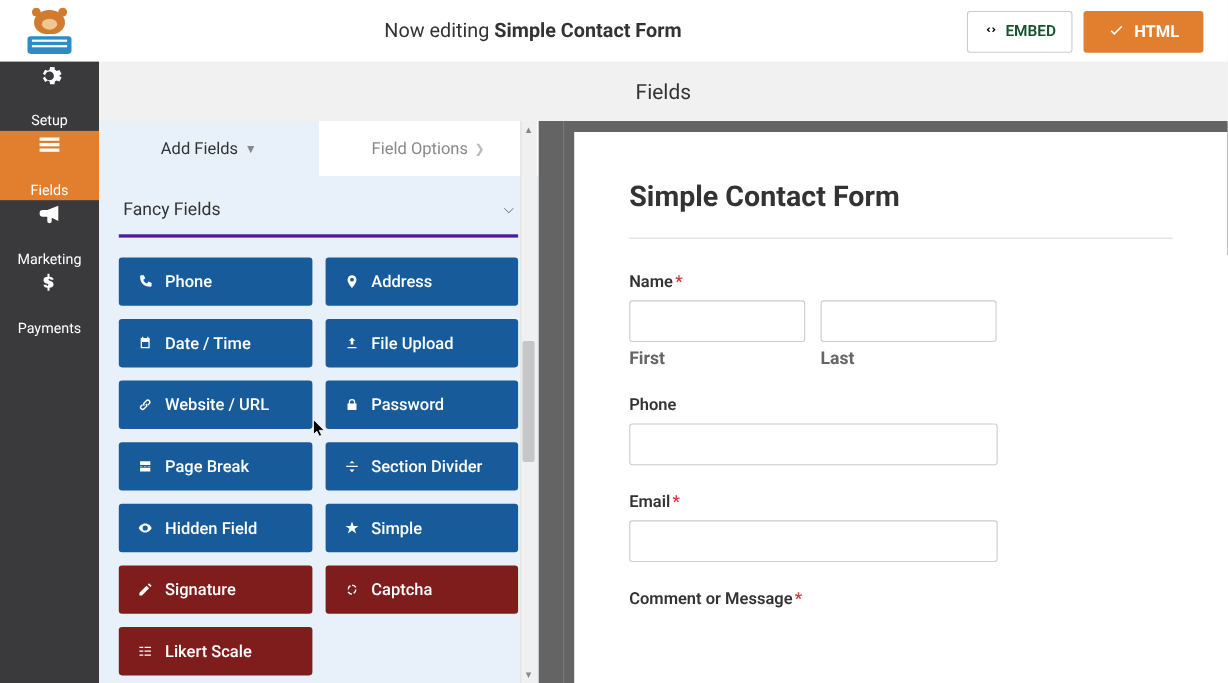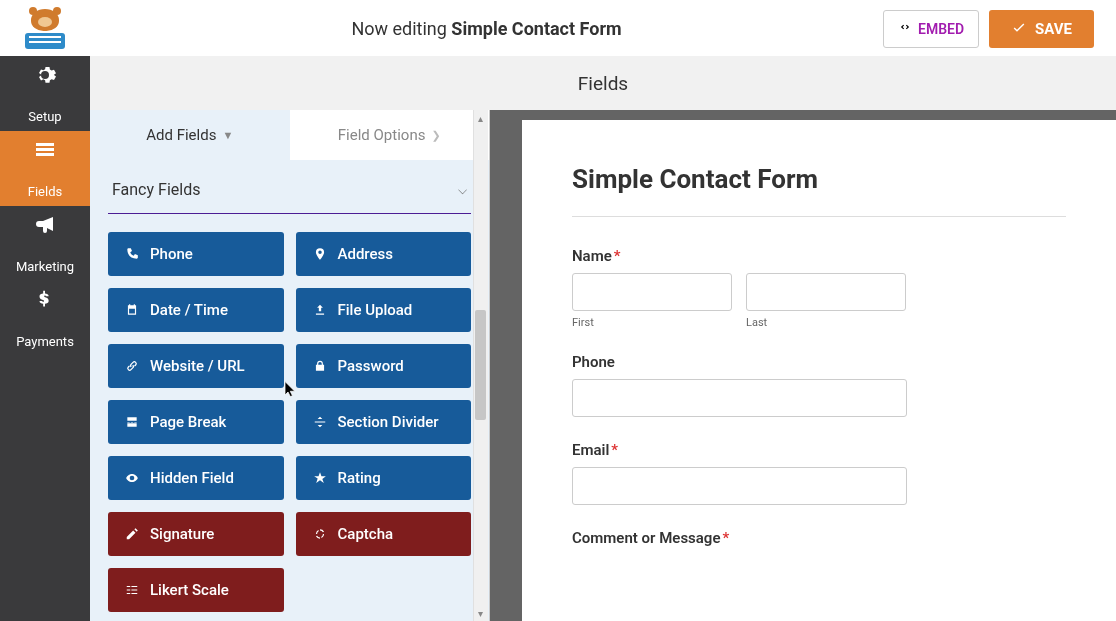--- a/index.html
+++ b/index.html
@@ -12,44 +12,44 @@
 .bear-ear{width:8px;height:8px;background:#d07b2d;border-radius:50%;position:absolute;top:-2px;}
 .bear-ear.l{left:8px}.bear-ear.r{right:8px}
 .bear-face{width:14px;height:10px;background:#f0c791;border-radius:50%;position:absolute;top:8px;left:17px;}
 .bear-clip{width:40px;height:16px;background:#2e8bc9;border-radius:3px;position:absolute;bottom:0;left:4px;}
 .bear-clip::before{content:"";position:absolute;top:3px;left:4px;width:32px;height:2px;background:#fff;}
 .bear-clip::after{content:"";position:absolute;top:8px;left:4px;width:32px;height:2px;background:#fff;}
 
 .topbar-center { flex:1; text-align:center; font-size:18px; color:#333; }
 .topbar-center .bold { font-weight:700; }
 .topbar-right { display:flex; gap:10px; padding-right:22px; }
-.btn-embed { height:38px; padding:0 14px; background:#fff; border:1px solid #ccc; color:#a21caf; font-size:14px; font-weight:600; display:flex; align-items:center; gap:6px; border-radius:3px; cursor:pointer;}
+.btn-embed { height:38px; padding:0 14px; background:#fff; border:1px solid #ccc; color:#14532d; font-size:14px; font-weight:600; display:flex; align-items:center; gap:6px; border-radius:3px; cursor:pointer;}
 .btn-save { height:38px; padding:0 22px; background:#e27f2f; color:#fff; font-size:15px; font-weight:700; display:flex; align-items:center; gap:8px; border:none; border-radius:3px; cursor:pointer;}
 
 .leftnav { position:absolute; top:56px; left:0; bottom:0; width:90px; background:#3a3a3c; }
-.navitem { height:75px; display:flex; flex-direction:column; align-items:center; justify-content:center; gap:22px; color:#fff; font-size:13px; cursor:pointer;}
+.navitem { height:63px; display:flex; flex-direction:column; align-items:center; justify-content:center; gap:22px; color:#fff; font-size:13px; cursor:pointer;}
 .navitem.active { background:#e27f2f; }
 .navicon { width:26px; height:24px; display:flex; align-items:center; justify-content:center; }
 .navicon svg { fill:#fff; }
 
 .main { position:absolute; top:56px; left:90px; right:0; bottom:0; background:#f1f1f1; }
 
 .section-title { height:54px; display:flex; align-items:center; justify-content:center; font-size:19px; color:#333; font-weight:400;}
 
 .content-row { position:absolute; top:54px; left:0; right:0; bottom:0; display:flex; }
 
 .leftpanel { width:400px; background:#e8f1f9; position:relative; border-right:1px solid #ccc;}
 .tabs { height:50px; display:flex; background:#e8f1f9; }
 .tab { flex:1; display:flex; align-items:center; justify-content:center; gap:6px; font-size:15px; color:#333; cursor:pointer; }
 .tab.inactive { background:#fff; color:#888;}
 .tab .chev { font-size:11px; color:#888;}
 .tab.inactive .chev-r { color:#bbb; }
 
 .group { padding:0 18px; }
-.group-header { display:flex; justify-content:space-between; align-items:center; padding:20px 4px 14px; color:#333; font-size:16px; border-bottom:1px solid #4c1d95;text-align:right; }
+.group-header { display:flex; justify-content:space-between; align-items:center; padding:20px 4px 14px; color:#333; font-size:16px; border-bottom:3px solid #4c1d95;text-align:right; }
 .group-header .chev { font-size:12px; color:#666;}
 
 .field-grid { padding-top:18px; display:grid; grid-template-columns: 1fr 1fr; gap:12px; }
 .field-btn { height:44px; background:#175b9a; color:#fff; border-radius:3px; font-size:15px; display:flex; align-items:center; gap:10px; padding-left:16px; cursor:pointer; font-weight:500;}
 .field-btn.dim { background:#7f1d1d; }
 .field-btn .ficon { width:16px; height:16px; display:flex; align-items:center; justify-content:center;}
 .field-btn .ficon svg { fill:#fff; width:14px; height:14px;}
 
 .scrollbars { position:absolute; right:0; top:0; bottom:0; width:16px; }
 .sb-track{background:#f0f0f0;width:15px;height:100%;border-left:1px solid #e0e0e0;}
@@ -62,21 +62,21 @@
 
 .preview-outer { flex:1; background:#646464; position:relative; overflow:hidden;}
 .preview { position:absolute; top:10px; left:10px; right:0; bottom:0; background:#fff; padding:44px 50px 0 50px; }
 .preview h1 { font-size:26px; font-weight:700; color:#333; margin-bottom:30px; border-bottom:1px solid #ddd; padding-bottom:22px;}
 .form-label { font-size:15px; font-weight:600; color:#333; margin-bottom:8px; display:block;}
 .req { color:#d33; margin-left:2px;}
 .form-row { margin-bottom:24px; }
 .name-pair { display:flex; gap:14px; }
 .name-col { display:flex; flex-direction:column; }
 .name-col input { width:160px; }
-.name-sublabel { font-size:11px; color:#666; margin-top:5px; }
+.name-sublabel { font-size:16px; color:#666; margin-top:5px;font-weight:bold; }
 input[type=text] { height:38px; border:1px solid #ccc; border-radius:3px; padding:0 8px; font-size:14px; }
 .wide { width:335px; }
 
 .cursor { position:absolute; width:18px; height:18px; pointer-events:none; z-index:99; }
 .cursor svg { fill:#000; stroke:#fff; stroke-width:1; }
 </style>
 </head>
 <body>
 
 <div class="topbar">
@@ -96,21 +96,21 @@
     <button class="btn-embed">
       <span class="ficon"><svg viewBox="0 0 24 24" width="14" height="14">
             <path d="M9 16l-4-4 4-4 1.4 1.4L7.8 12l2.6 2.6zM15 8l4 4-4 4-1.4-1.4 2.6-2.6-2.6-2.6z"></path>
           </svg></span>
       <span>EMBED</span>
     </button>
     <button class="btn-save">
       <span><svg viewBox="0 0 24 24" width="16" height="16" fill="#fff">
             <path d="M9 16.2l-3.5-3.5L4 14.2 9 19.2 20 8.2l-1.5-1.5z"></path>
           </svg></span>
-      <span>SAVE</span>
+      <span>HTML</span>
     </button>
   </div>
 </div>
 
 <div class="leftnav">
   <div class="navitem">
     <div class="navicon">
         <svg viewBox="0 0 24 24" width="24" height="24">
           <path d="M12 8a4 4 0 100 8 4 4 0 000-8zm9 4l2 1.5-2 3.5-2.4-.8a7 7 0 01-1.7 1l-.4 2.5h-4l-.4-2.5a7 7 0 01-1.7-1L8 17.5l-2-3.5 2-1.5v-1L6 10l2-3.5 2.4.8a7 7 0 011.7-1L12.5 4h4l.4 2.5a7 7 0 011.7 1l2.4-.8 2 3.5-2 1.5z"></path>
         </svg>
@@ -238,21 +238,21 @@
                 </svg>
               </span>
               <span>Hidden Field</span>
             </div>
           <div class="field-btn">
               <span class="ficon">
                 <svg viewBox="0 0 24 24">
                   <path d="M12 2l2.5 7H22l-6 4.5 2.5 7L12 16l-6.5 4.5L8 13 2 9h7.5z"></path>
                 </svg>
               </span>
-              <span>Rating</span>
+              <span>Simple</span>
             </div>
           <div class="field-btn dim">
               <span class="ficon">
                 <svg viewBox="0 0 24 24">
                   <path d="M3 17l11-11 4 4L7 21H3zM16 4l2-2 4 4-2 2z"></path>
                 </svg>
               </span>
               <span>Signature</span>
             </div>
           <div class="field-btn dim">

